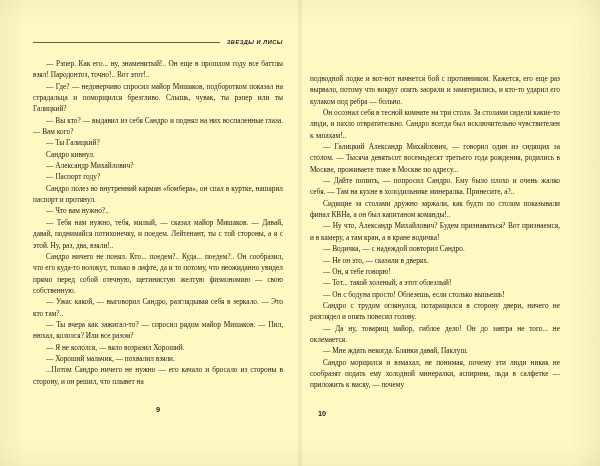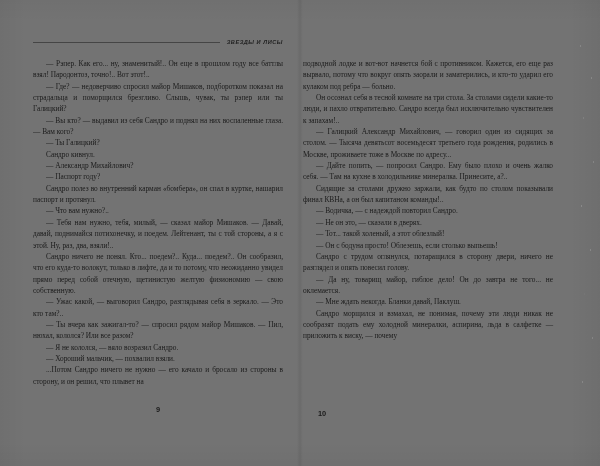--- a/index.html
+++ b/index.html
@@ -17,21 +17,21 @@
     position: relative;
     width: 600px;
     height: 466px;
     background: #fdfdfd;
   }
   
   .page-left, .page-right {
     position: absolute;
     top: 0;
     height: 466px;
-    background: #737373;
+    background: #fef9c3;
     overflow: hidden;
   }
   .page-left  { left: 0px;   width: 300px; }
   .page-right { left: 300px; width: 300px; }
 
   .gutter {
     position: absolute;
     left: 297px;
     top: 0;
     width: 6px;
@@ -103,21 +103,21 @@
     width: 250px;
     color: #1a1a1a;
     font-size: 7.35px;
     line-height: 11.35px;
     text-align: justify;
     text-justify: inter-word;
     hyphens: manual;
     -webkit-hyphens: manual;
   }
   .col-left  { left: 33px; }
-  .col-right { left: 303px; }
+  .col-right { left: 310px; margin-top: 15px; }
 
   .column p {
     margin: 0;
     text-indent: 13px;
   }
   .column p.cont {
     text-indent: 0;
   }
 
   
@@ -168,40 +168,42 @@
       <p>— Ты Галицкий?</p>
       <p>Сандро кивнул.</p>
       <p>— Александр Михайлович?</p>
       <p>— Паспорт году?</p>
       <p>Сандро полез во внутренний карман «бомбера», он спал в куртке, нашарил паспорт и протянул.</p>
       <p>— Что вам нужно?..</p>
       <p>— Тебя нам нужно, тебя, милый, — сказал майор Мишаков. — Давай, давай, поднимайся потихонечку, и поедем. Лейтенант, ты с той стороны, а я с этой. Ну, раз, два, взяли!..</p>
       <p>Сандро ничего не понял. Кто... поедем?.. Куда... поедем?.. Он сообразил, что его куда-то волокут, только в лифте, да и то потому, что неожиданно увидел прямо перед собой отечную, щетинистую желтую физиономию — свою собственную.</p>
       <p>— Ужас какой, — выговорил Сандро, разглядывая себя в зеркало. — Это кто там?..</p>
       <p>— Ты вчера как зажигал-то? — спросил рядом майор Мишаков. — Пил, нюхал, кололся? Или все разом?</p>
-      <p>— Я не кололся, — вяло возразил Сандро.</p>
+      <p>— Я не кололся, — вяло возразил Хороший.</p>
       <p>— Хороший мальчик, — похвалил взяли.</p>
       <p>...Потом Сандро ничего не нужно — его качало и бросало из стороны в сторону, и он решил, что плывет на</p>
     </div>
 
     <div class="folio folio-left">9</div>
   </div>
 
   <div class="page-right">
     
   </div>
 
   <div class="column col-right">
     <p class="cont">подводной лодке и вот-вот начнется бой с противником. Кажется, его еще раз вырвало, потому что вокруг опять заорали и заматерились, и кто-то ударил его кулаком под ребра — больно.</p>
     <p>Он осознал себя в тесной комнате на три стола. За столами сидели какие-то люди, и пахло отвратительно. Сандро всегда был исключительно чувствителен к запахам!..</p>
     <p>— Галицкий Александр Михайлович, — говорил один из сидящих за столом. — Тысяча девятьсот восемьдесят третьего года рождения, родились в Москве, проживаете тоже в Москве по адресу...</p>
     <p>— Дайте попить, — попросил Сандро. Ему было плохо и очень жалко себя. — Там на кухне в холодильнике минералка. Принесите, а?..</p>
     <p>Сидящие за столами дружно заржали, как будто по столом показывали финал КВНа, а он был капитаном команды!..</p>
+    <p>— Ну что, Александр Михайлович? Будем признаваться? Вот признаемся, и в камеру, а там кран, а в кране водичка!</p>
     <p>— Водичка, — с надеждой повторил Сандро.</p>
     <p>— Не он это, — сказали в дверях.</p>
+    <p>— Он, я тебе говорю!</p>
     <p>— Тот... такой холеный, а этот облезлый!</p>
     <p>— Он с бодуна просто! Облезешь, если столько выпьешь!</p>
     <p>Сандро с трудом оглянулся, потаращился в сторону двери, ничего не разглядел и опять повесил голову.</p>
     <p>— Да ну, товарищ майор, гиблое дело! Он до завтра не того... не оклемается.</p>
     <p>— Мне ждать некогда. Бланки давай, Паклуш.</p>
     <p>Сандро морщился и взмахал, не понимая, почему эти люди никак не сообразят подать ему холодной минералки, аспирина, льда в салфетке — приложить к виску, — почему</p>
   </div>
 
   <div class="folio folio-right">10</div>
 

